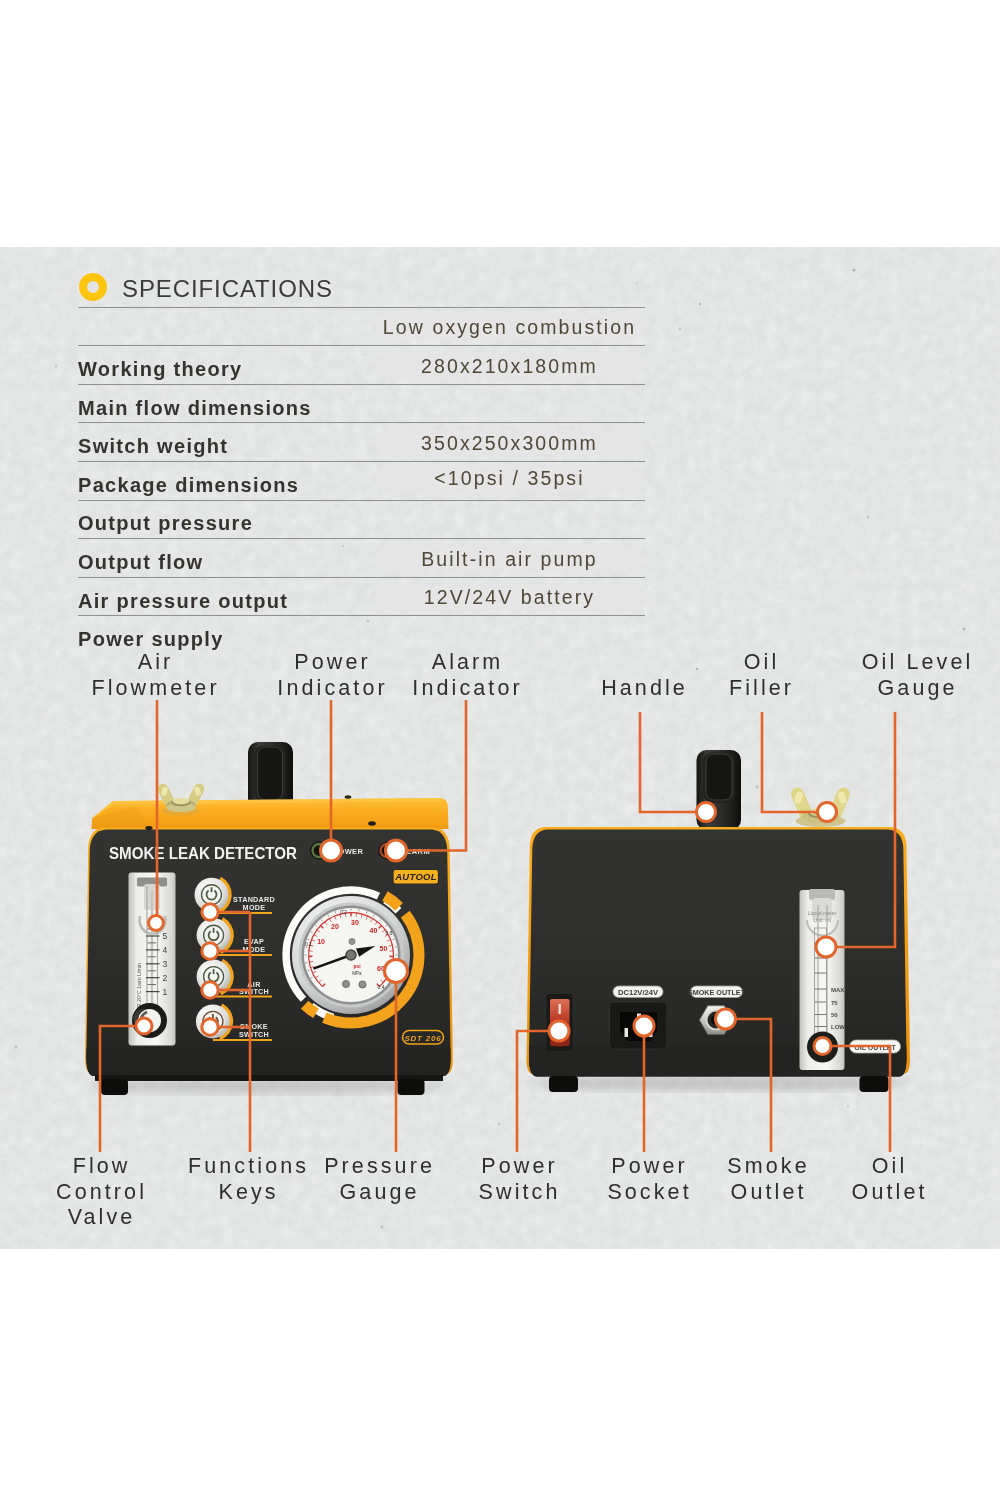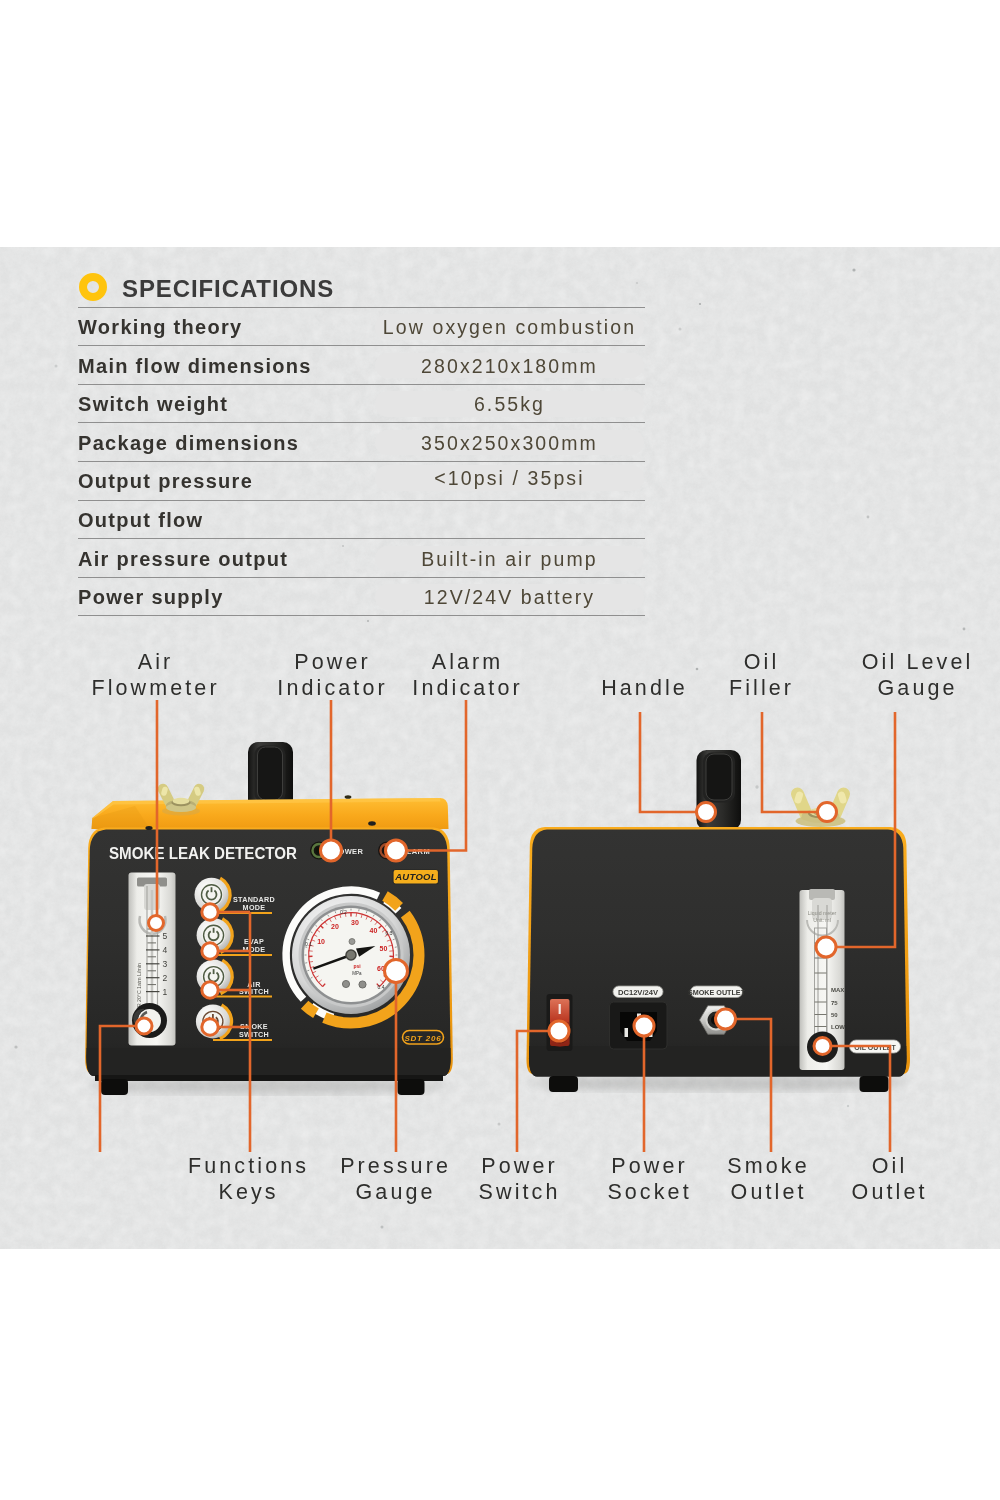--- a/index.html
+++ b/index.html
@@ -1,23 +1,23 @@
 <!DOCTYPE html>
 <html><head>
 <meta charset="utf-8">
 <style>
 * { margin:0; padding:0; box-sizing:border-box; }
 html,body { width:1000px; height:1500px; background:#FFFFFF; font-family:"Liberation Sans", sans-serif; }
 #page { position:relative; width:1000px; height:1500px; overflow:hidden; background:#FFFFFF; }
 #band { position:absolute; left:0; top:247px; width:1000px; height:1002px; background:#E2E3E3; }
 #noise { position:absolute; left:0; top:247px; width:1000px; height:1002px; opacity:0.55; }
 .ring { position:absolute; left:79px; top:273px; width:28px; height:28px; border-radius:50%; border:8px solid #FFC40E; background:transparent; }
-.spectitle { position:absolute; left:122px; top:275px; font-size:24px; font-weight:bold; letter-spacing:0.9px; color:#3B3B3B; }
+.spectitle { position:absolute; left:122px; top:275px; font-size:24px; font-weight:normal; letter-spacing:0.9px; color:#3B3B3B; }
 .sline { position:absolute; left:78px; width:567px; height:1px; background:#8F8F8F; }
-.slab { position:absolute; left:78px; height:26px; line-height:26px; font-size:20px; font-weight:bold; color:#35332F; letter-spacing:1.3px; }
+.slab { position:absolute; left:78px; height:26px; line-height:26px; font-size:20px; font-weight:bold; color:#35332F; letter-spacing:1.3px;margin-top:42px; }
 .pill { position:absolute; left:375px; width:269px; height:25.5px; line-height:26px; border-radius:13px; background:#e5e5e5; font-size:19.5px; color:#4E4737; text-align:center; letter-spacing:2.1px; }
 .lbl { position:absolute; transform:translateX(-50%); text-align:center; font-size:21.5px; line-height:25.5px; color:#2E2E2C; letter-spacing:3.1px; padding-left:3.1px; white-space:nowrap; }
 svg.scene { position:absolute; left:0; top:0; }
 </style>
 </head>
 <body>
 <div id="page">
 <div id="band"></div>
 <svg id="noise" xmlns="http://www.w3.org/2000/svg">
 <filter id="nzA" x="0" y="0" width="100%" height="100%">
@@ -71,38 +71,38 @@
 <div class="sline" style="top:460.9px"></div>
 <div class="sline" style="top:499.5px"></div>
 <div class="sline" style="top:538.1px"></div>
 <div class="sline" style="top:576.7px"></div>
 <div class="sline" style="top:615.3px"></div>
 <div class="slab" style="top:314.0px">Working theory</div>
 <div class="pill" style="top:314.0px">Low oxygen combustion</div>
 <div class="slab" style="top:352.6px">Main flow dimensions</div>
 <div class="pill" style="top:352.6px">280x210x180mm</div>
 <div class="slab" style="top:391.2px">Switch weight</div>
-<div class="pill" style="top:391.2px">6.55kg</div>
 <div class="slab" style="top:429.8px">Package dimensions</div>
 <div class="pill" style="top:429.8px">350x250x300mm</div>
 <div class="slab" style="top:468.4px">Output pressure</div>
 <div class="pill" style="top:465px">&lt;10psi / 35psi</div>
 <div class="slab" style="top:507.0px">Output flow</div>
 <div class="slab" style="top:545.6px">Air pressure output</div>
 <div class="pill" style="top:545.6px">Built-in air pump</div>
 <div class="slab" style="top:584.2px">Power supply</div>
 <div class="pill" style="top:584.2px">12V/24V battery</div>
 <div class="lbl" style="left:154px;top:650px">Air<br>Flowmeter</div>
 <div class="lbl" style="left:331px;top:650px">Power<br>Indicator</div>
 <div class="lbl" style="left:466px;top:650px">Alarm<br>Indicator</div>
 <div class="lbl" style="left:643px;top:675.5px">Handle</div>
 <div class="lbl" style="left:760px;top:650px">Oil<br>Filler</div>
 <div class="lbl" style="left:916px;top:650px">Oil Level<br>Gauge</div>
+<div class="lbl" style="left:100px;top:1154px">Flow<br>Control<br>Valve</div>
 <div class="lbl" style="left:247px;top:1154px">Functions<br>Keys</div>
-<div class="lbl" style="left:394px;top:1154px">Pressure<br>Gauge</div>
+<div class="lbl" style="left:378px;top:1154px">Pressure<br>Gauge</div>
 <div class="lbl" style="left:518px;top:1154px">Power<br>Switch</div>
 <div class="lbl" style="left:648px;top:1154px">Power<br>Socket</div>
 <div class="lbl" style="left:767px;top:1154px">Smoke<br>Outlet</div>
 <div class="lbl" style="left:888px;top:1154px">Oil<br>Outlet</div>
 <svg class="scene" width="1000" height="1500" viewBox="0 0 1000 1500" xmlns="http://www.w3.org/2000/svg">
 <defs>
 <linearGradient id="topyel" x1="0" y1="0" x2="0" y2="1">
  <stop offset="0" stop-color="#FFBE33"></stop>
           <stop offset="0.55" stop-color="#F9A91C"></stop>
           <stop offset="1" stop-color="#F09B12"></stop>

